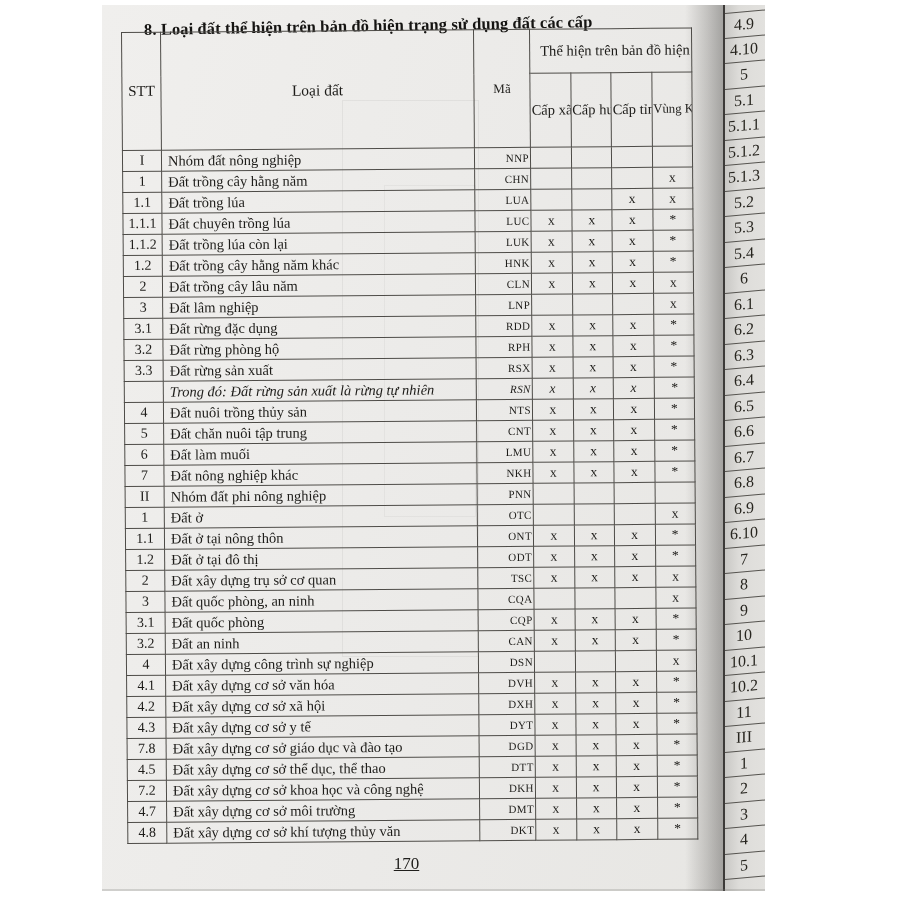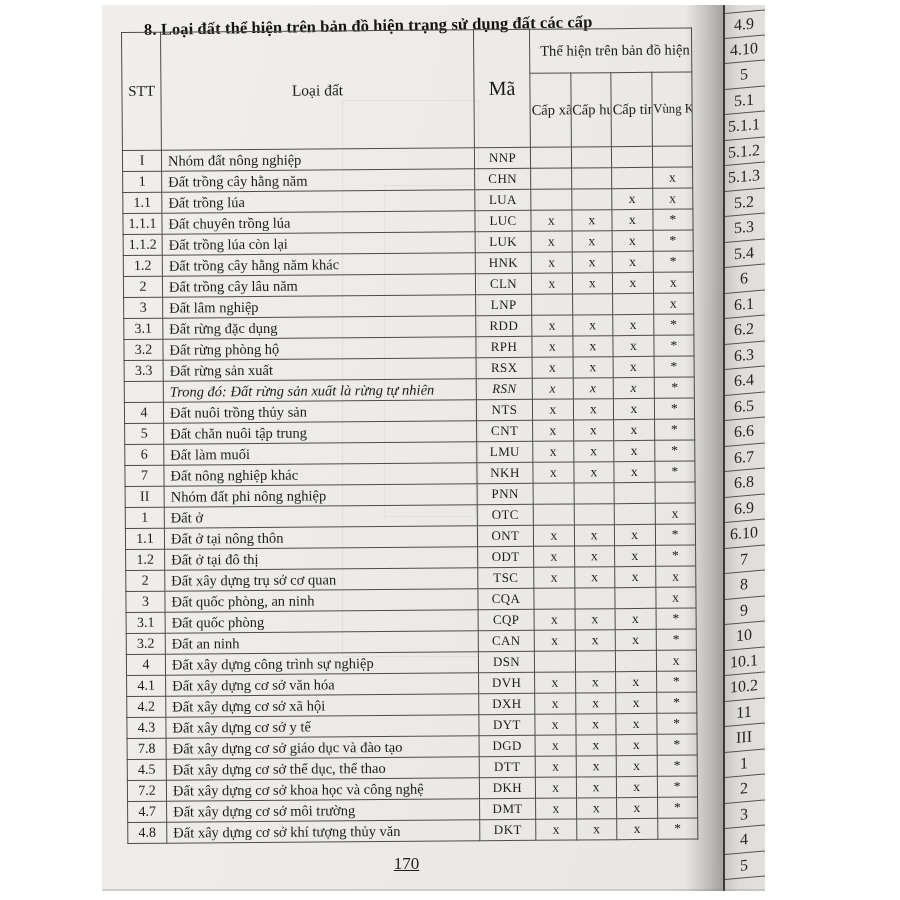--- a/index.html
+++ b/index.html
@@ -43,33 +43,33 @@
     transform:rotate(-1deg); transform-origin:left center; white-space:nowrap;
   }
   .table-wrap { position:absolute; left:19px; top:27px; transform:rotate(-0.45deg); transform-origin:left top; }
   table.land { border-collapse:collapse; width:571px; table-layout:fixed; }
   table.land th, table.land td {
     border:1px solid #4e4c48; color:#1d1c19; font-weight:normal;
     overflow:hidden; white-space:nowrap; box-sizing:border-box;
   }
   th.h-stt  { width:39px;  font-size:15px;margin-left:32px; }
   th.h-name { width:313px; font-size:15.5px; }
-  th.h-code { width:56px;  font-size:20px; }
+  th.h-code { width:56px;  font-size:13px; }
   th.h-sub  { font-size:14.5px; line-height:1.18; white-space:normal; padding:2px 1px; vertical-align:middle; }
   th.h-xa    { width:37px;margin-top:8px; }
   th.h-huyen { width:45px; }
   th.h-tinh  { width:38px; }
   th.h-vung  { width:43px; font-size:12.8px; line-height:1.12; }
   th.h-group { font-size:14.6px; line-height:1.25; white-space:normal; height:44px; padding:1px 10px; vertical-align:middle; }
   tr.subhead th { height:74px; }
 
   tbody td { height:21px; font-size:14.5px; }
   td.c-stt  { text-align:center; font-size:14px; }
   td.c-name { text-align:left; padding-left:6px; }
-  td.c-code { text-align:center; letter-spacing:0.4px; font-size:13px; }
+  td.c-code { text-align:right; letter-spacing:0.4px; font-size:11px; }
   td.c-mark { text-align:center; font-size:13.5px; color:#24231f; }
   tr.italic td { font-style:italic; }
 
   .page-number {
     position:absolute; left:19px; top:849px; width:571px; text-align:center;
     font-size:17px; color:#201f1c;text-decoration:underline;
   }
   
   .photo-edge-line { position:absolute; left:0; right:0; bottom:0; height:2px; background:rgba(120,118,114,0.25); }
 </style>

